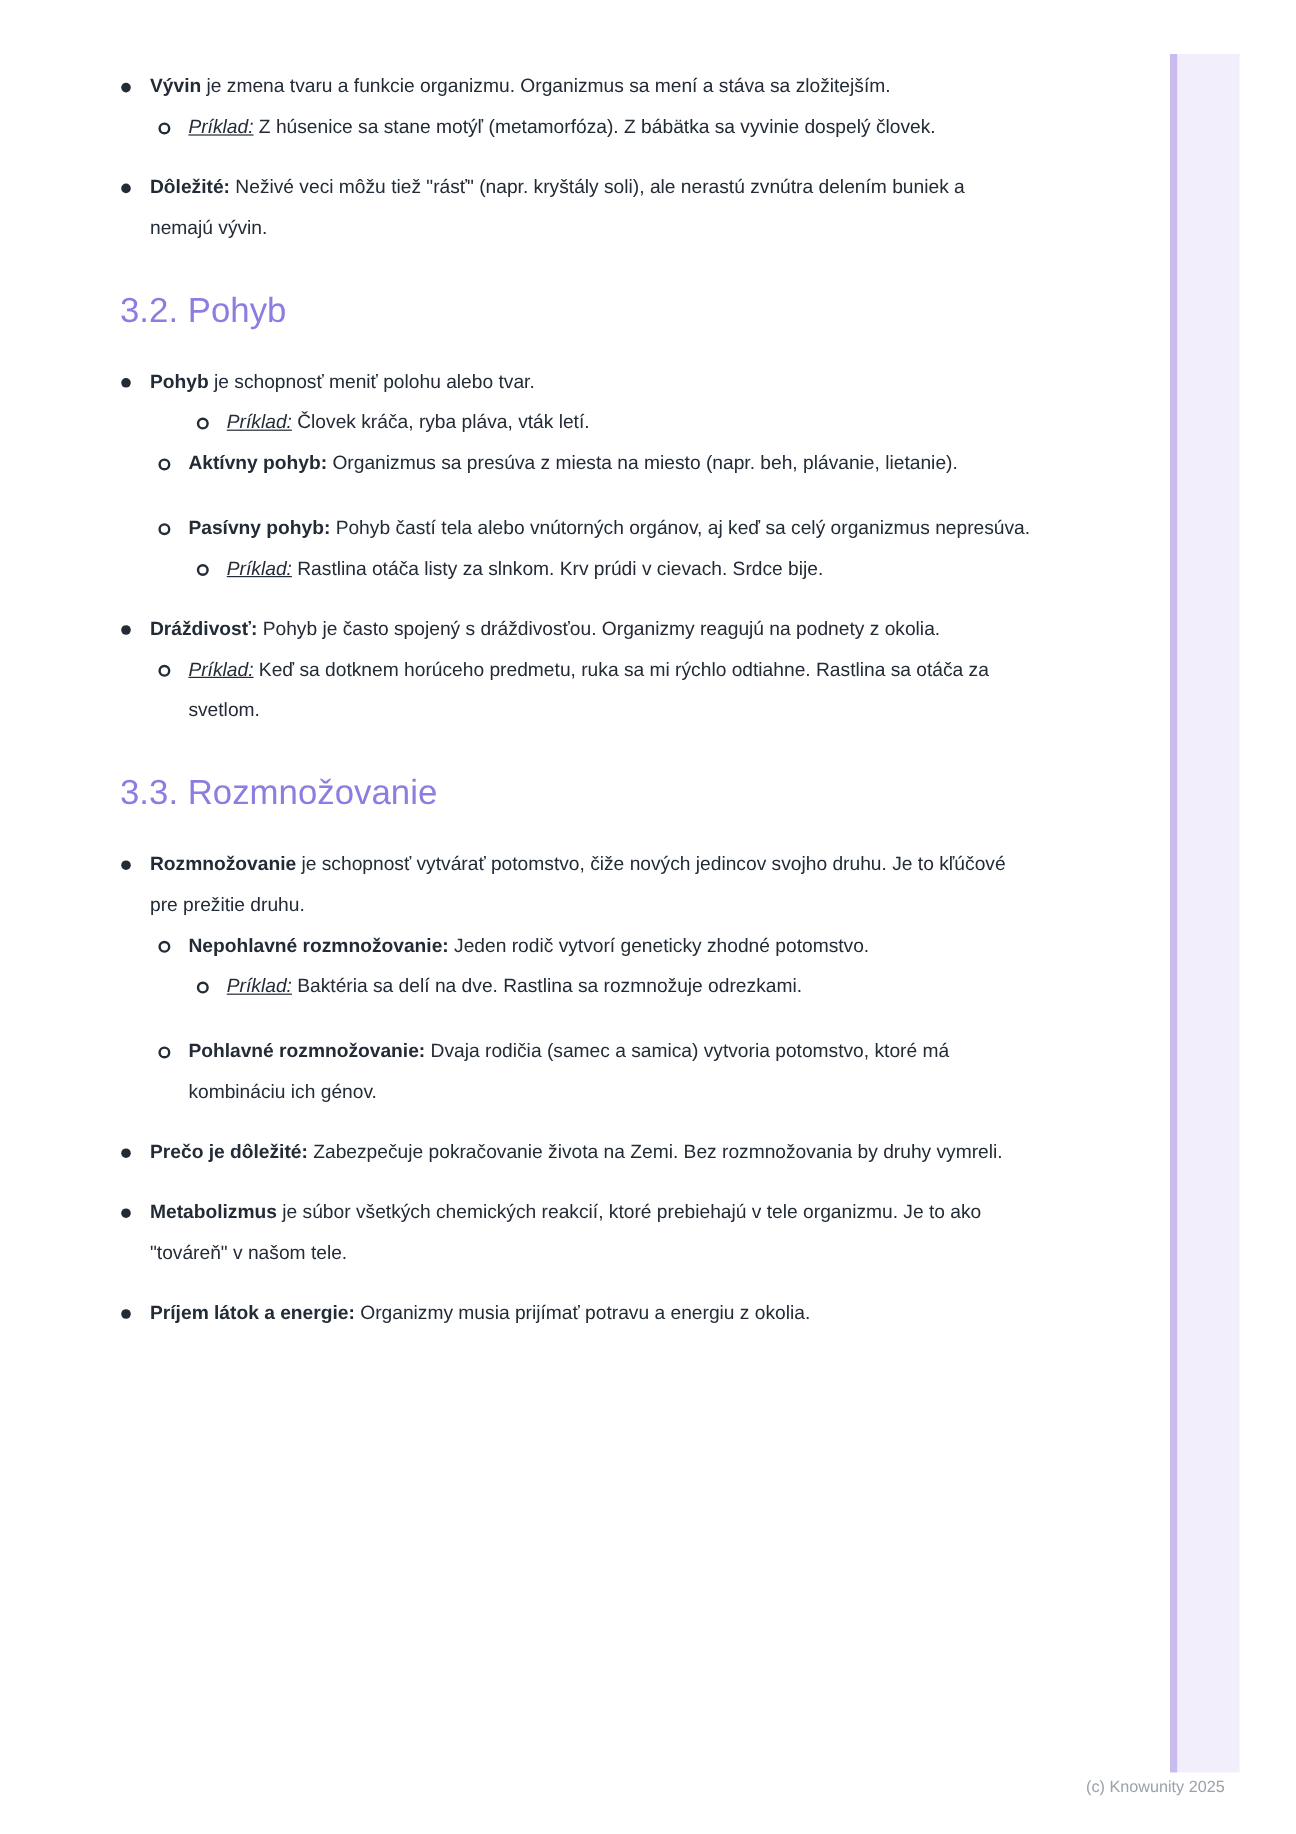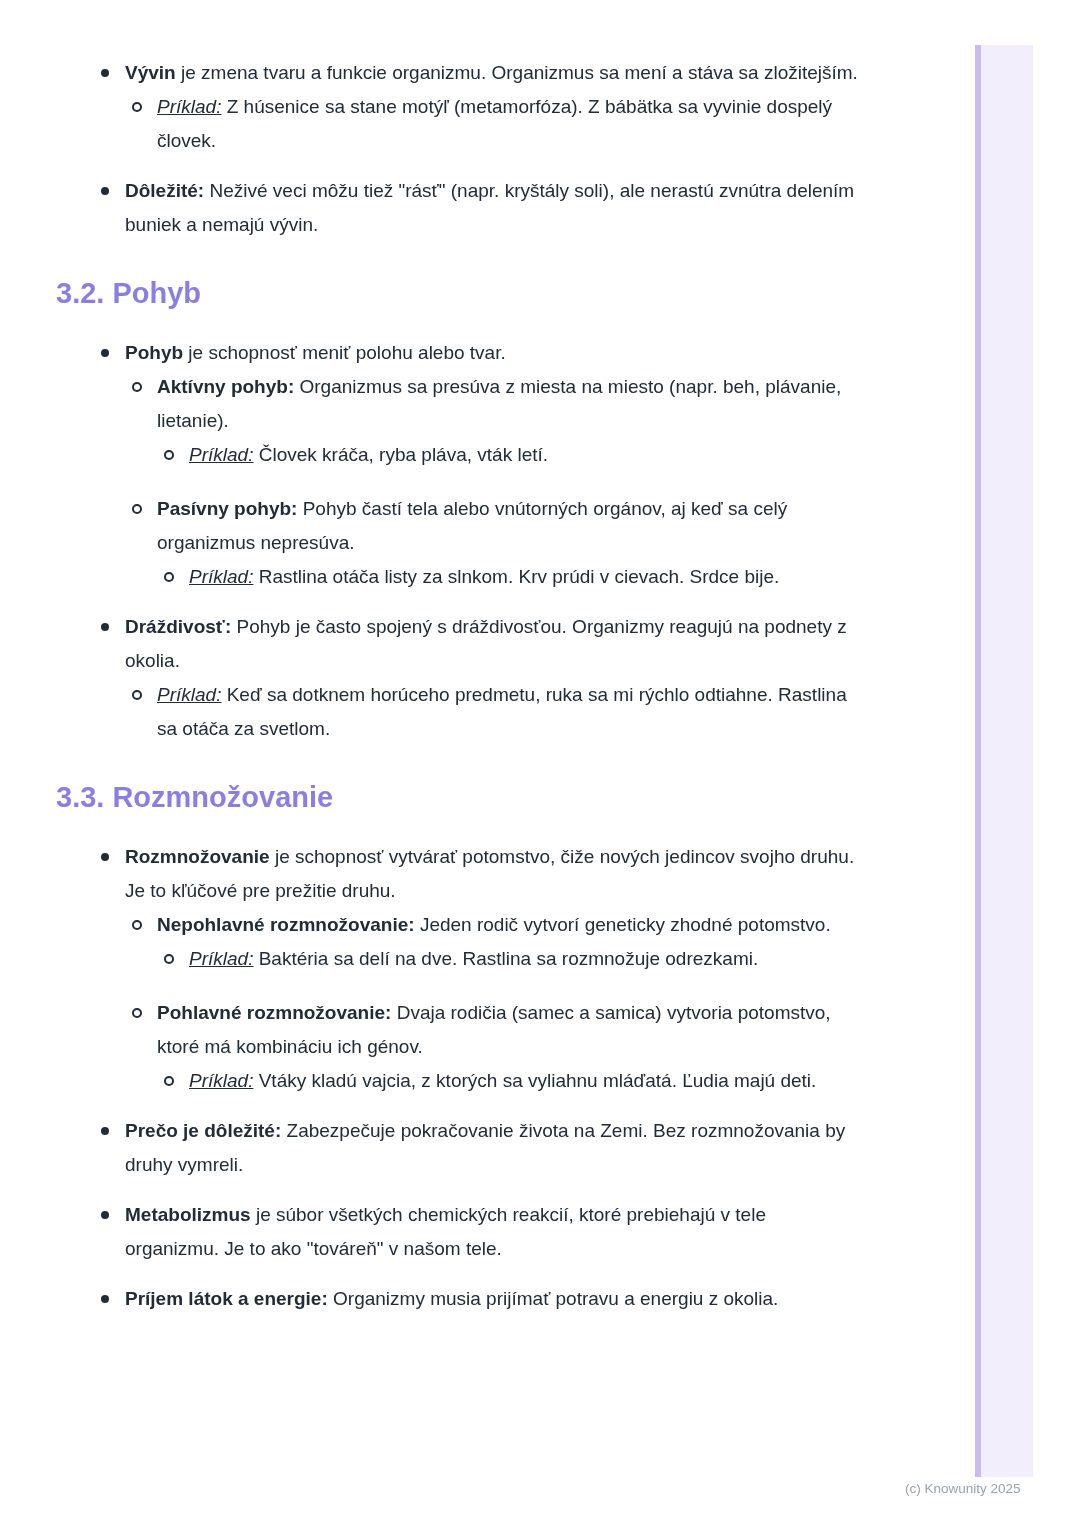--- a/index.html
+++ b/index.html
@@ -29,21 +29,21 @@
     position: absolute;
     top: 0;
     left: 0;
     width: 975px;
     padding-top: 56px;
     z-index: 1;
   }
   .group { margin-bottom: 16px; }
   .li {
     position: relative;
-    font-size: 19px;
+    font-size: 16px;
     line-height: 34px;
     max-width: 860px;
     box-sizing: border-box;
   }
   .l1 { padding-left: 125px; }
   .l1::before {
     content: '';
     position: absolute;
     left: 101px;
     top: 13px;
@@ -75,24 +75,24 @@
     border: 2px solid #222b36;
     border-radius: 50%;
     background: transparent;
   }
   .gap { margin-top: 20px; }
   .b { font-weight: bold; }
   .ex { font-style: italic; text-decoration: underline; }
   h2 {
     font-size: 29px;
     line-height: 34px;
-    font-weight: bold;
+    font-weight: normal;
     color: #8c7ee0;
     margin: 34px 0 26px 0;
-    padding-left: 56px;
+    padding-left: 100px;
   }
   .watermark {
     position: absolute;
     left: 905px;
     top: 1440px;
     font-size: 13.5px;
     line-height: 18px;
     color: #9aa1aa;
     z-index: 2;
     margin-top: 40px;
@@ -120,25 +120,25 @@
       </div>
     </div>
   </div>
 
   <div>
     <h2>3.2. Pohyb</h2>
     <div class="group">
       <div class="li l1">
         <span class="b">Pohyb</span><span> je schopnosť meniť polohu alebo tvar.</span>
       </div>
+      <div class="li l3">
+        <em class="ex">Príklad:</em><span> Človek kráča, ryba pláva, vták letí.</span>
+      </div>
       <div class="li l2">
         <span class="b">Aktívny pohyb:</span><span> Organizmus sa presúva z miesta na miesto (napr. beh, plávanie, lietanie).</span>
-      </div>
-      <div class="li l3">
-        <em class="ex">Príklad:</em><span> Človek kráča, ryba pláva, vták letí.</span>
       </div>
       <div class="li l2 gap">
         <span class="b">Pasívny pohyb:</span><span> Pohyb častí tela alebo vnútorných orgánov, aj keď sa celý organizmus nepresúva.</span>
       </div>
       <div class="li l3">
         <em class="ex">Príklad:</em><span> Rastlina otáča listy za slnkom. Krv prúdi v cievach. Srdce bije.</span>
       </div>
     </div>
     <div class="group">
       <div class="li l1">
@@ -158,23 +158,20 @@
       </div>
       <div class="li l2">
         <span class="b">Nepohlavné rozmnožovanie:</span><span> Jeden rodič vytvorí geneticky zhodné potomstvo.</span>
       </div>
       <div class="li l3">
         <em class="ex">Príklad:</em><span> Baktéria sa delí na dve. Rastlina sa rozmnožuje odrezkami.</span>
       </div>
       <div class="li l2 gap">
         <span class="b">Pohlavné rozmnožovanie:</span><span> Dvaja rodičia (samec a samica) vytvoria potomstvo, ktoré má kombináciu ich génov.</span>
       </div>
-      <div class="li l3">
-        <em class="ex">Príklad:</em><span> Vtáky kladú vajcia, z ktorých sa vyliahnu mláďatá. Ľudia majú deti.</span>
-      </div>
     </div>
     <div class="group">
       <div class="li l1">
         <span class="b">Prečo je dôležité:</span><span> Zabezpečuje pokračovanie života na Zemi. Bez rozmnožovania by druhy vymreli.</span>
       </div>
     </div>
   </div>
 
   <div>
     <div class="group">

